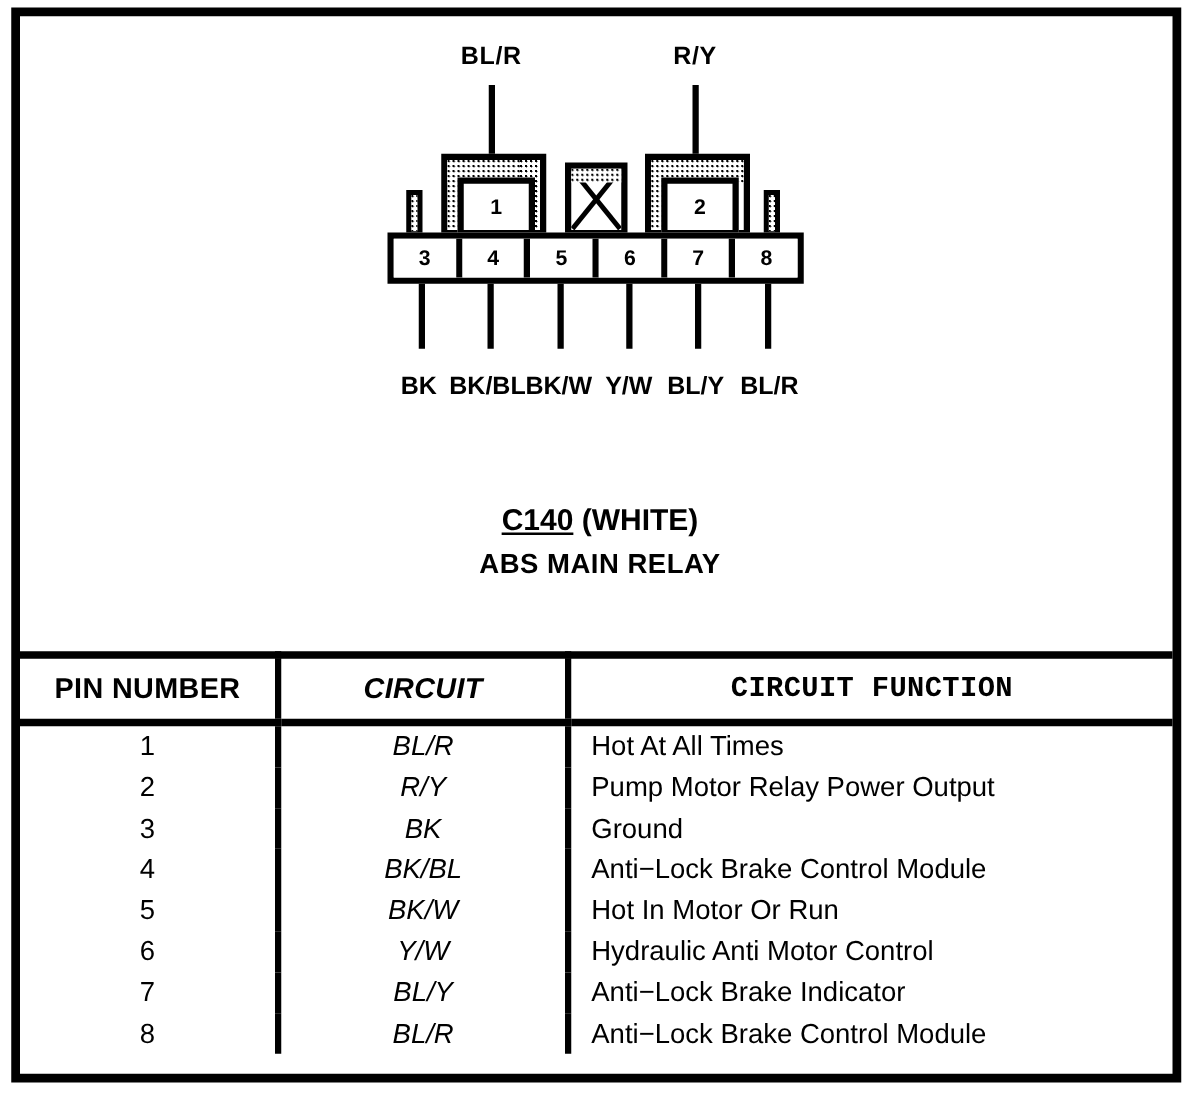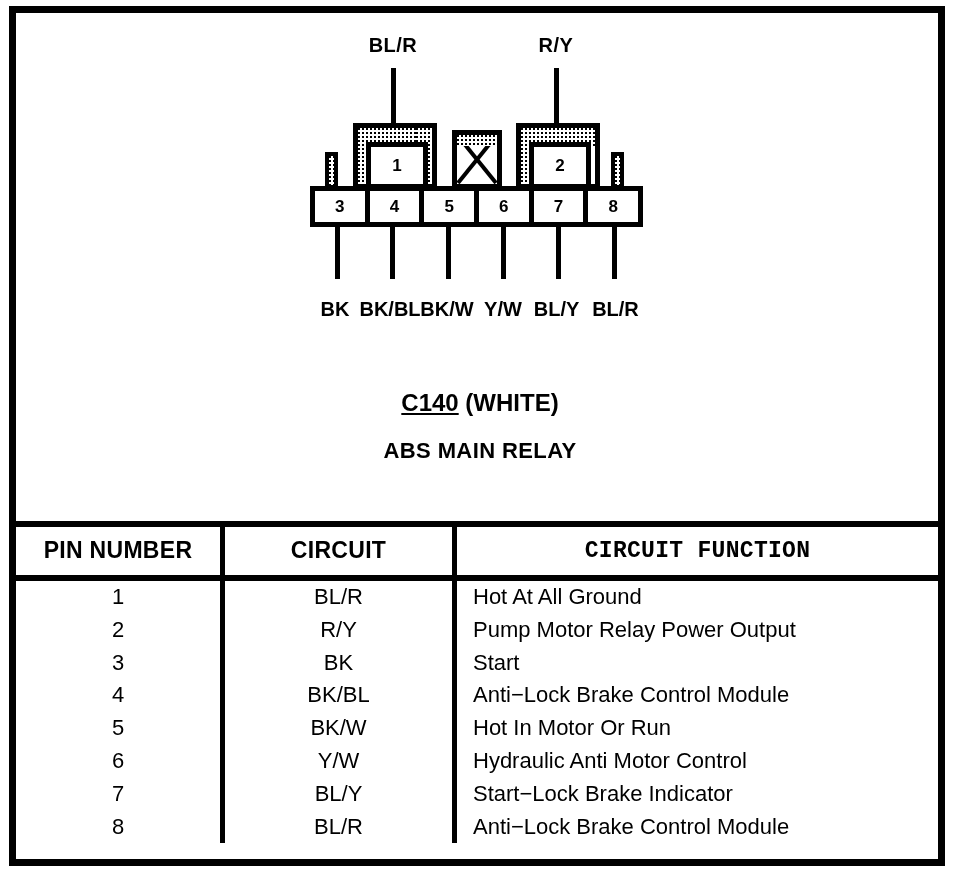--- a/index.html
+++ b/index.html
@@ -182,21 +182,21 @@
   }
   .tbl .hdrrow th:last-child { border-right: none; font-family: Liberation Mono, monospace; }
   .tbl td {
     font-size: 22px;
     padding: 1px 0 1px 0;
     border-right: 5px solid #000;
     line-height: 1.40;
   }
   .tbl td:last-child { border-right: none; }
   .c-pin   { width: 204px; text-align: center; }
-  .c-cir   { width: 227px; text-align: center; }
+  .c-cir   { width: 227px; text-align: center; font-style: italic; }
   .c-fun   { text-align: left; padding-left: 16px !important; }
 </style>
 </head>
 <body>
 
 <div id="page">
 
   <div class="outer-frame"></div>
 
   <div class="diagram">
@@ -245,70 +245,70 @@
     <div class="wire" style="left:556px; top:227px; height:52px;"></div>
     <div class="wire" style="left:612px; top:227px; height:52px;"></div>
 
     <div class="botlabel" style="left:305px; top:298px; width:60px;">BK</div>
     <div class="botlabel" style="left:355px; top:298px; width:70px;">BK/BL</div>
     <div class="botlabel" style="left:412px; top:298px; width:70px;">BK/W</div>
     <div class="botlabel" style="left:473px; top:298px; width:60px;">Y/W</div>
     <div class="botlabel" style="left:524px; top:298px; width:65px;">BL/Y</div>
     <div class="botlabel" style="left:583px; top:298px; width:65px;">BL/R</div>
 
-    <div class="title-main" style="top:389px;">
+    <div class="title-main" style="top:403px;">
       <span class="u">C140</span><span> </span><span>(WHITE)</span>
     </div>
     <div class="title-sub" style="top:438px;">ABS MAIN RELAY</div>
 
   </div>
 
   <table class="tbl">
     <thead>
       <tr class="hdrrow">
         <th class="c-pin">PIN NUMBER</th>
         <th class="c-cir">CIRCUIT</th>
         <th class="c-fun" style="text-align:center; padding-left:0 !important;">CIRCUIT FUNCTION</th>
       </tr>
     </thead>
     <tbody>
       <tr>
         <td class="c-pin">1</td>
         <td class="c-cir">BL/R</td>
-        <td class="c-fun">Hot At All Ground</td>
+        <td class="c-fun">Hot At All Times</td>
       </tr>
       <tr>
         <td class="c-pin">2</td>
         <td class="c-cir">R/Y</td>
         <td class="c-fun">Pump Motor Relay Power Output</td>
       </tr>
       <tr>
         <td class="c-pin">3</td>
         <td class="c-cir">BK</td>
-        <td class="c-fun">Start</td>
+        <td class="c-fun">Ground</td>
       </tr>
       <tr>
         <td class="c-pin">4</td>
         <td class="c-cir">BK/BL</td>
         <td class="c-fun">Anti−Lock Brake Control Module</td>
       </tr>
       <tr>
         <td class="c-pin">5</td>
         <td class="c-cir">BK/W</td>
         <td class="c-fun">Hot In Motor Or Run</td>
       </tr>
       <tr>
         <td class="c-pin">6</td>
         <td class="c-cir">Y/W</td>
         <td class="c-fun">Hydraulic Anti Motor Control</td>
       </tr>
       <tr>
         <td class="c-pin">7</td>
         <td class="c-cir">BL/Y</td>
-        <td class="c-fun">Start−Lock Brake Indicator</td>
+        <td class="c-fun">Anti−Lock Brake Indicator</td>
       </tr>
       <tr>
         <td class="c-pin">8</td>
         <td class="c-cir">BL/R</td>
         <td class="c-fun">Anti−Lock Brake Control Module</td>
       </tr>
     </tbody>
   </table>
 
 </div>

